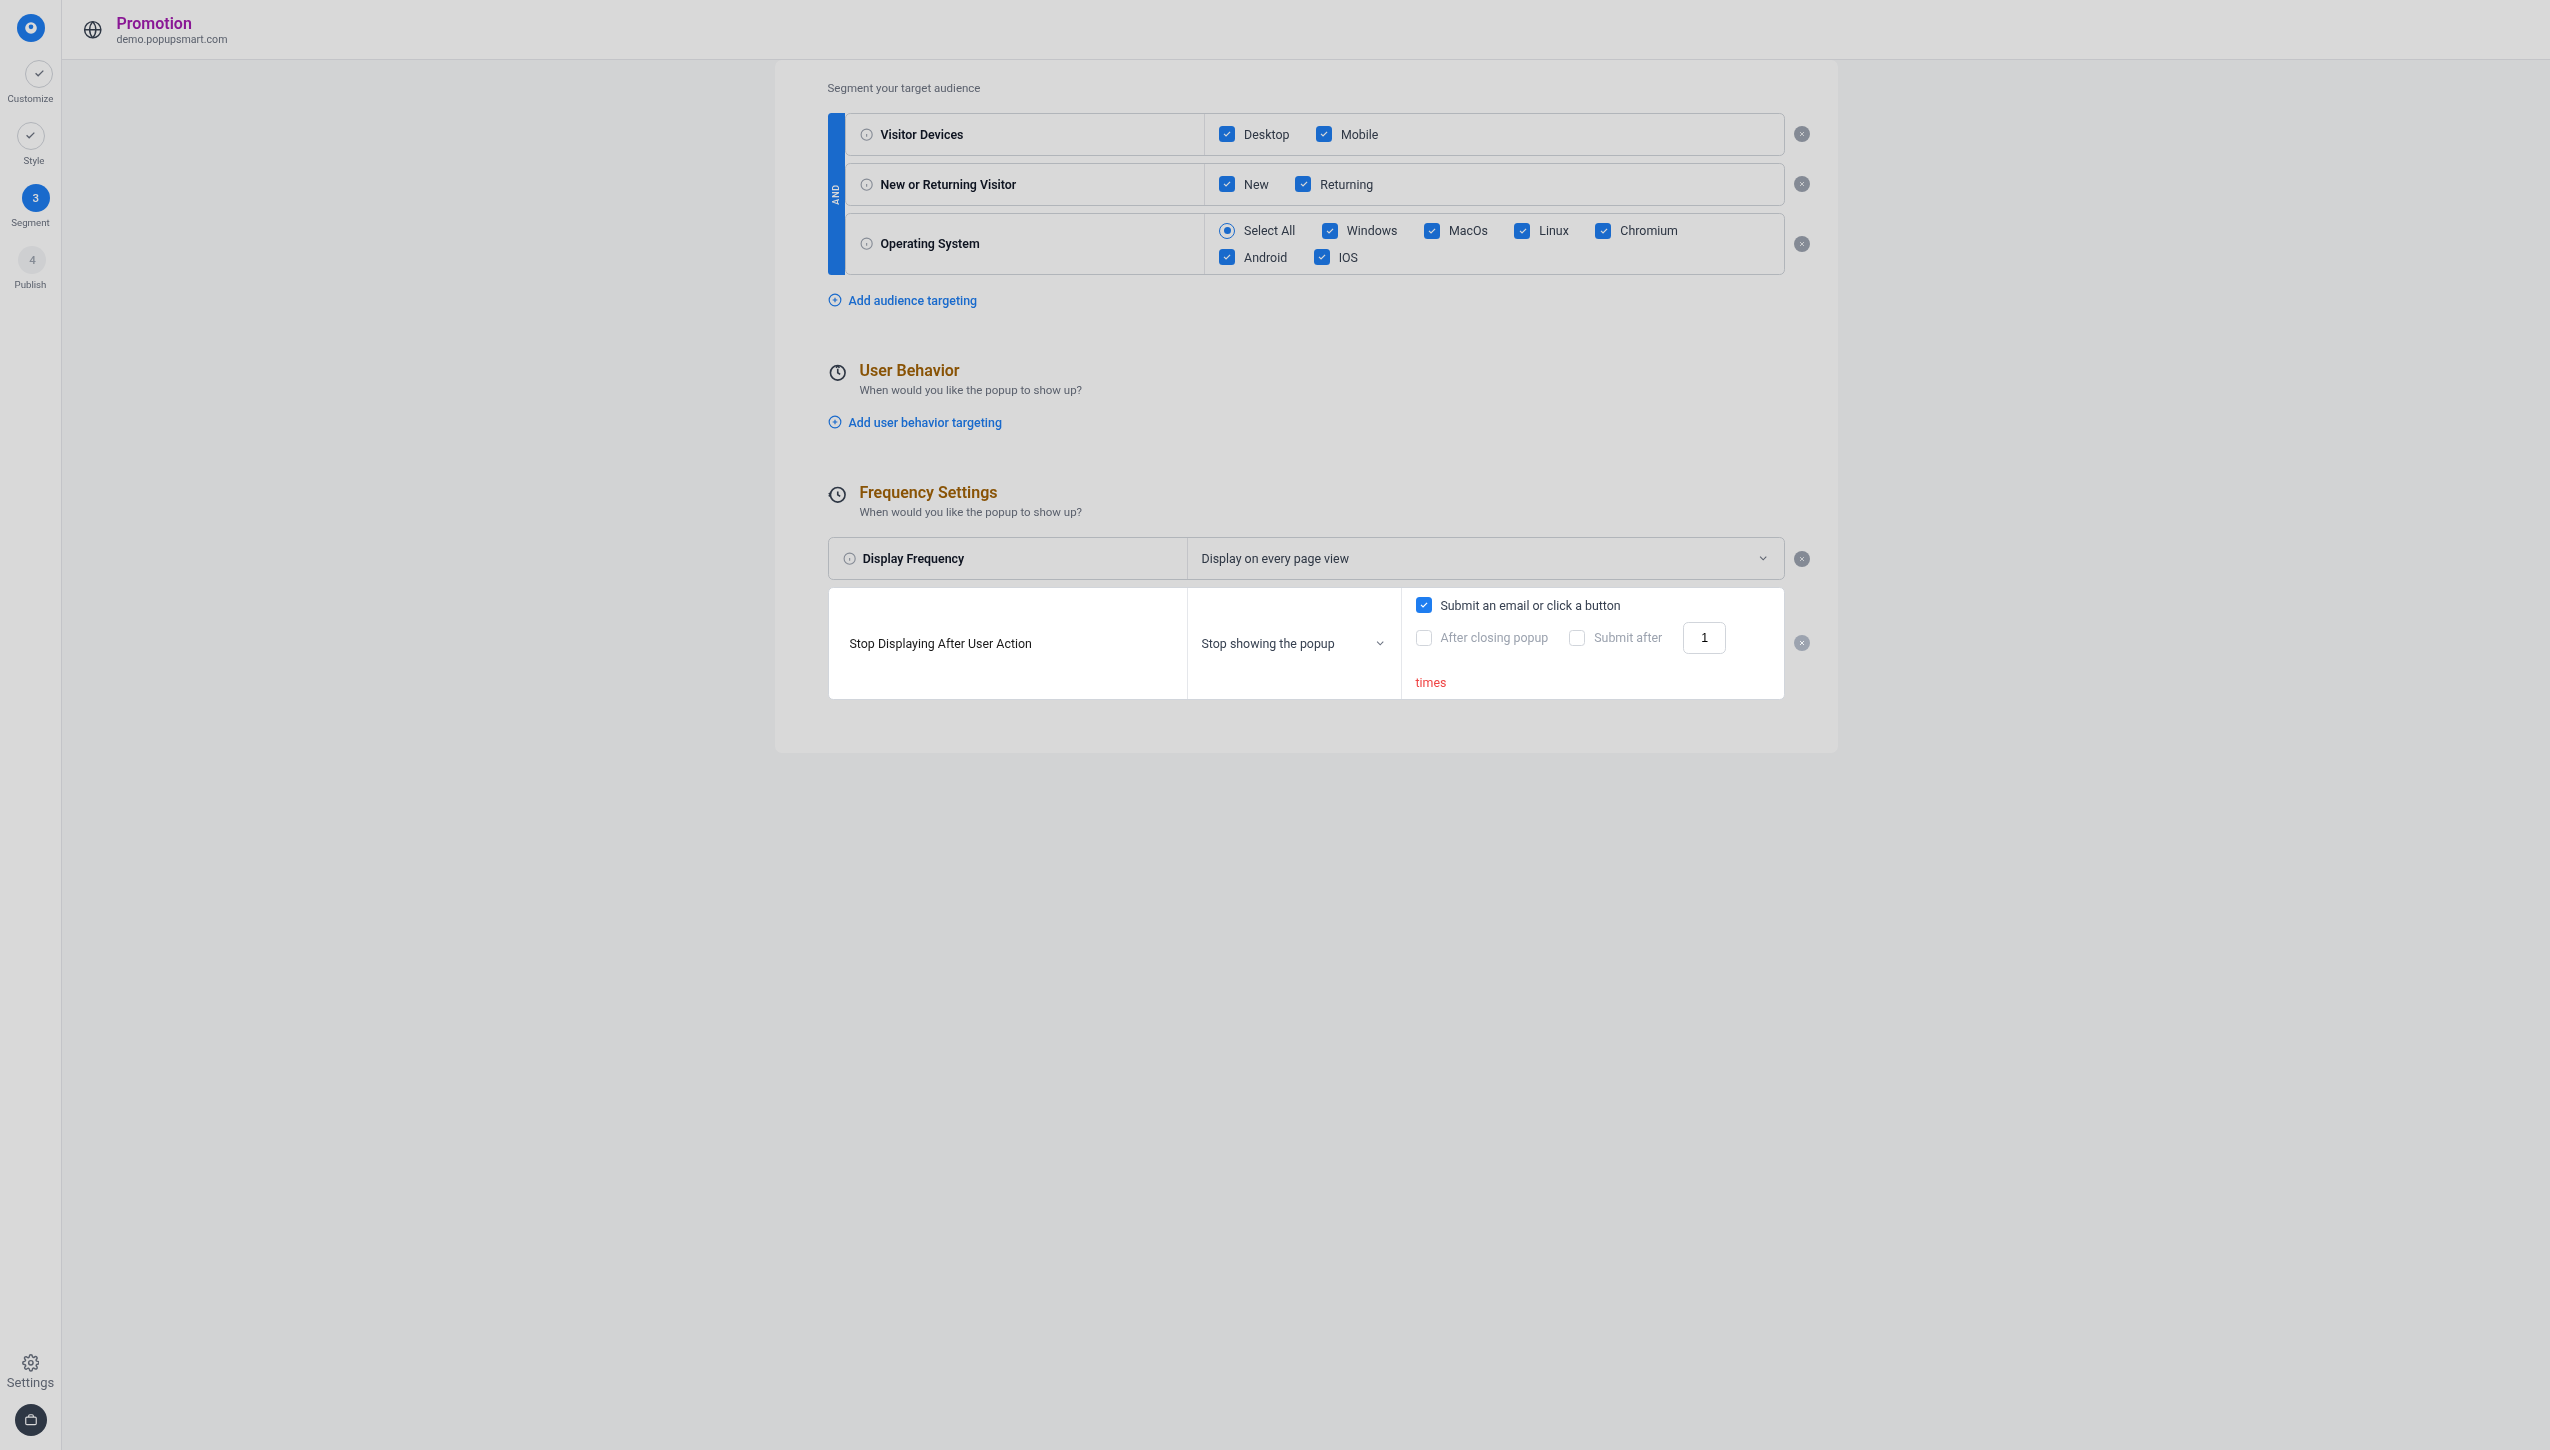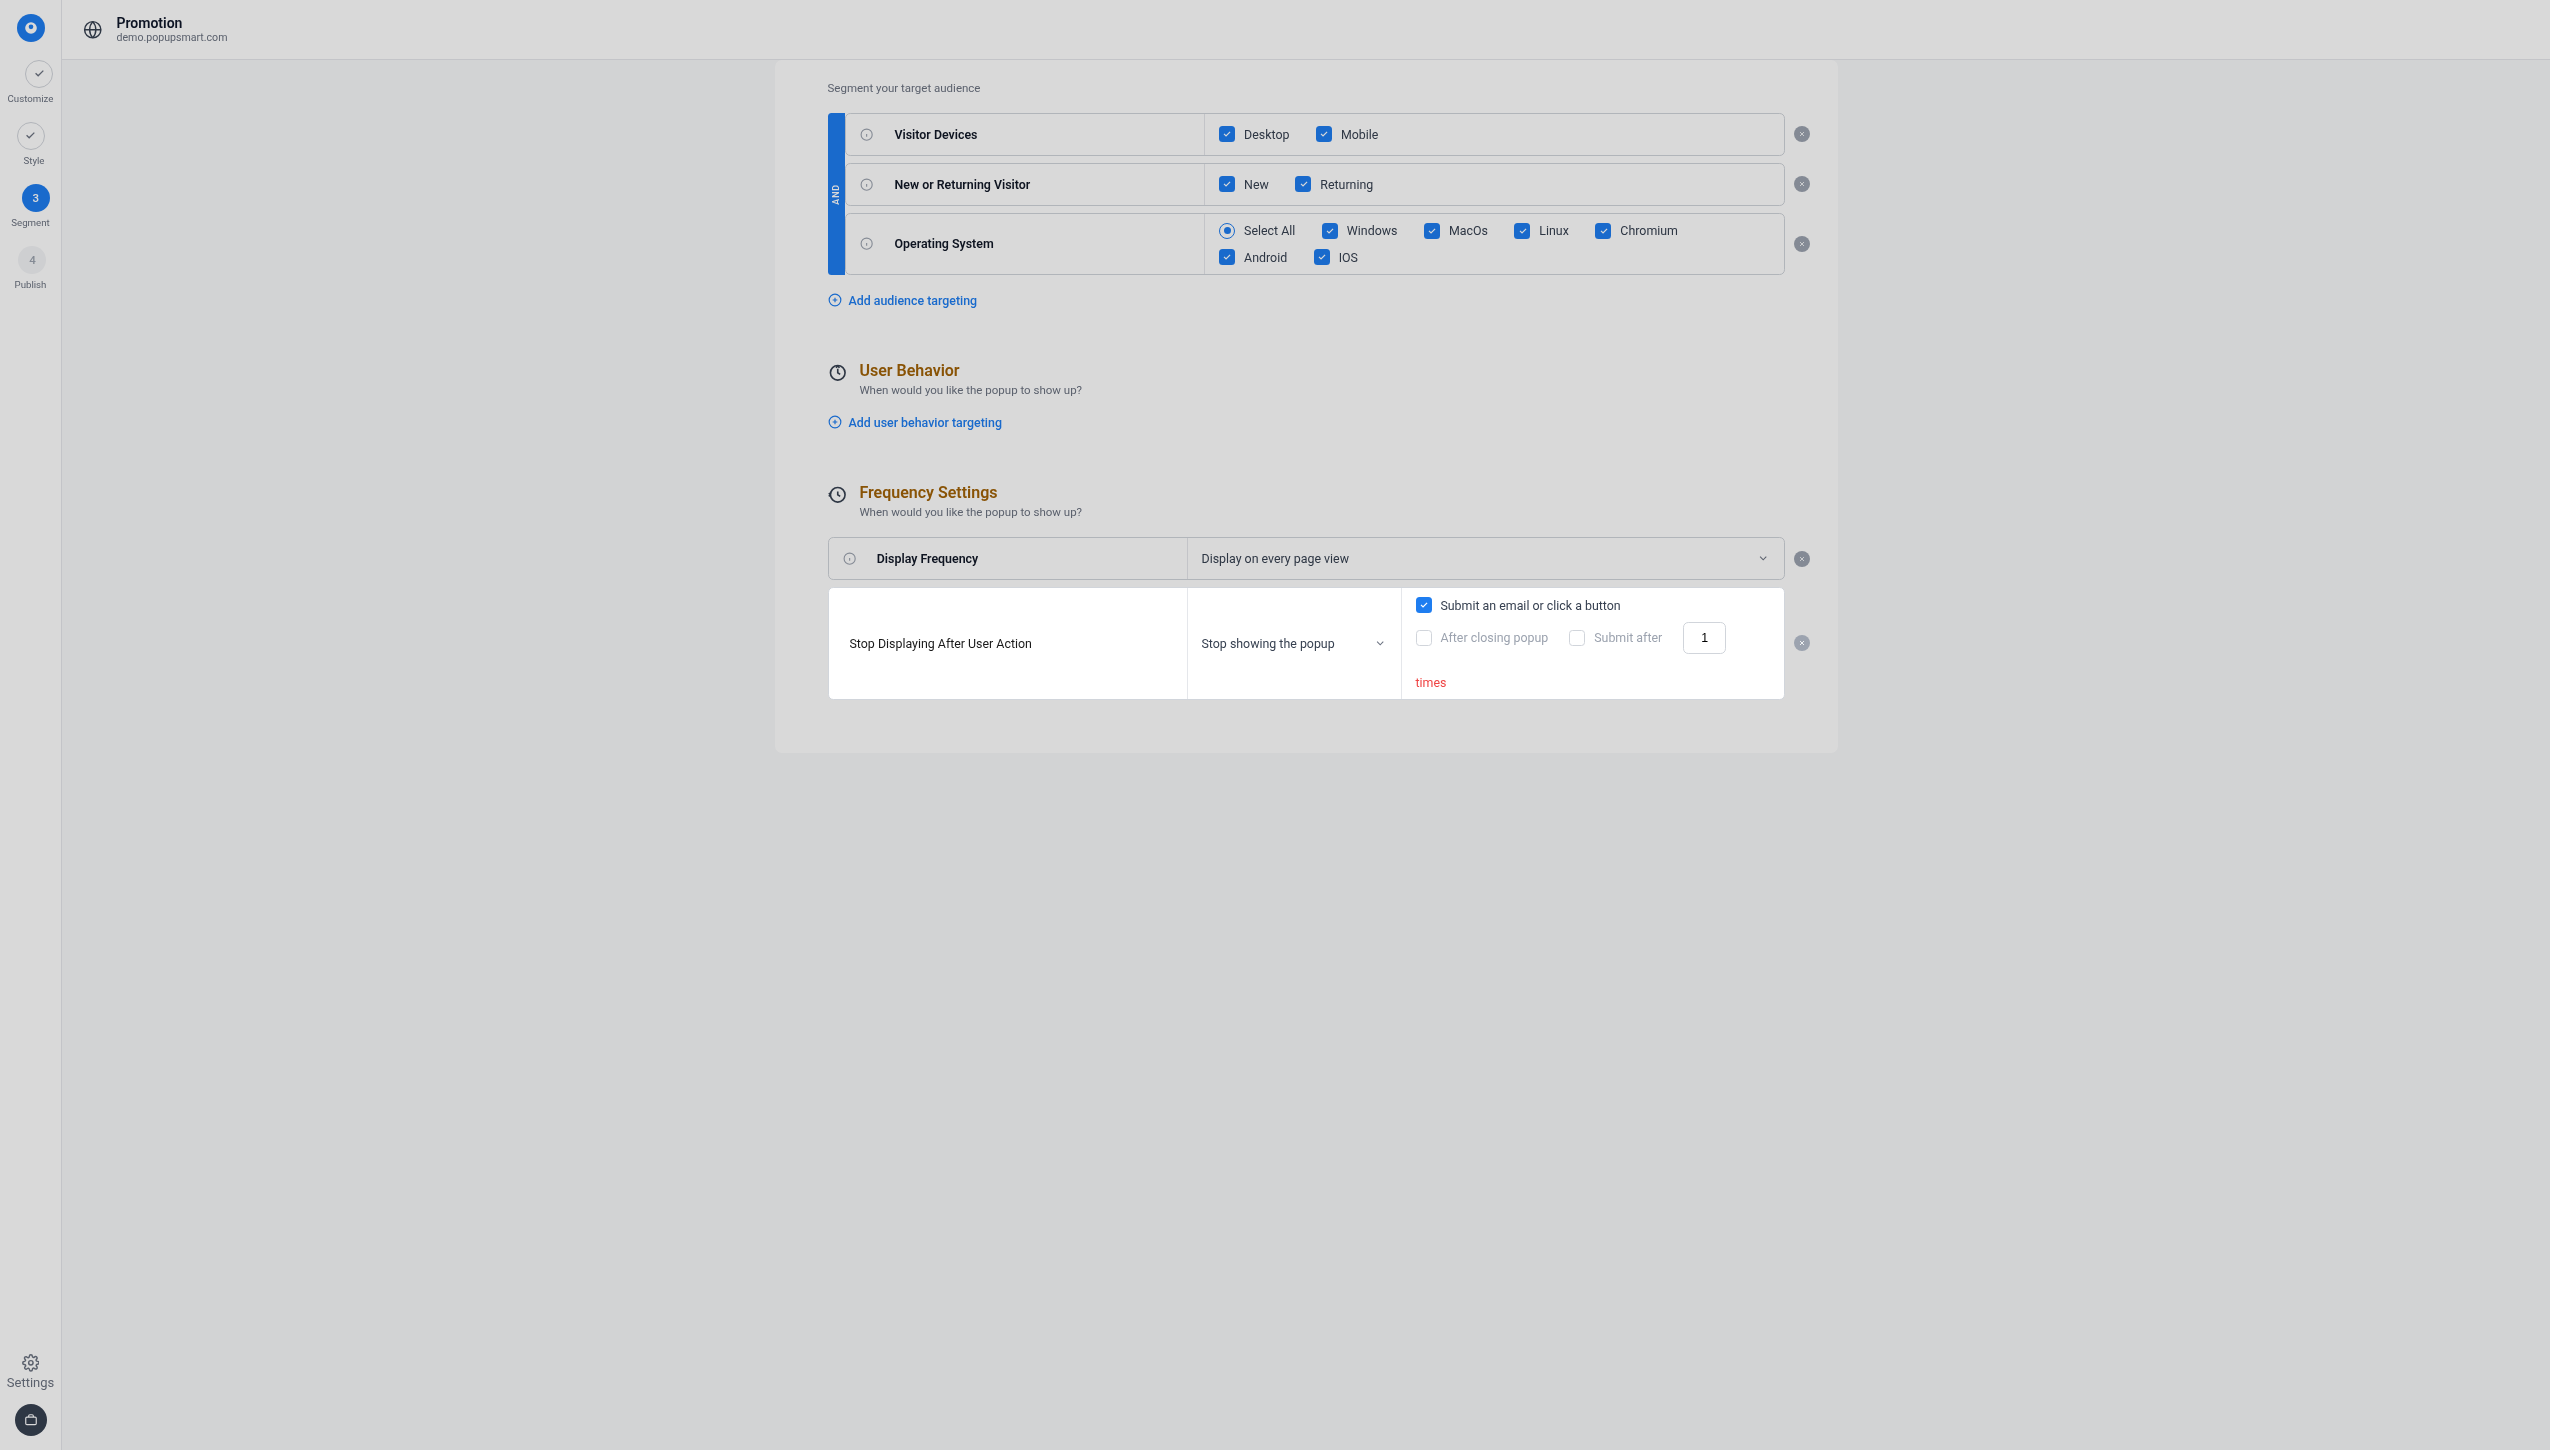--- a/index.html
+++ b/index.html
@@ -24,38 +24,38 @@
 .sidebar-settings { display: flex; flex-direction: column; align-items: center; gap: 3.5px; cursor: pointer; }
 .sidebar-settings svg { width: 17.7px; height: 17.7px; stroke: #6b7280; }
 .sidebar-settings-label { font-size: 13px; color: #6b7280; }
 .briefcase-btn { width: 32px; height: 32px; background: #374151; border-radius: 50%; display: flex; align-items: center; justify-content: center; cursor: pointer; }
 .briefcase-btn svg { width: 14px; height: 14px; stroke: #fff; }
 
 .main { flex: 1; display: flex; flex-direction: column; }
 .topbar { height: 60px; background: #fff; border-bottom: 0.9px solid #e5e7eb; display: flex; align-items: center; padding: 0 21px; gap: 14px; }
 .globe-icon { width: 19.5px; height: 19.5px; }
 .globe-icon svg { width: 19.5px; height: 19.5px; stroke: #374151; fill: none; }
-.topbar-title { font-size: 14px; font-weight: 600; color: #0f172a; }
+.topbar-title { font-size: 16px; font-weight: 600; color: #a21caf; }
 .topbar-sub { font-size: 10.6px; color: #6b7280; }
 
 .content-wrap { flex: 1; overflow-y: auto; padding: 0 35px 16px; }
 .content { max-width: 1063px; margin: 0 auto; background: #fff; border-radius: 7px; padding: 21px 53px 53px; }
 
 .section-sub { font-size: 11.5px; color: #6b7280; margin-bottom: 17.7px; }
 .section-head { display: flex; align-items: flex-start; gap: 12.4px; margin: 53px 0 17.7px; }
 .section-head svg { width: 19.5px; height: 19.5px; stroke: #374151; fill: none; margin-top: 1.8px; }
 .section-title { font-size: 16px; font-weight: 600; color: #a16207; margin-bottom: 3.5px; }
 
 .rules-row { display: flex; gap: 0; align-items: stretch; }
 .and-bar { width: 17.7px; background: #1e7df0; display: flex; align-items: center; justify-content: center; border-radius: 3.5px 0 0 3.5px; }
 .and-bar span { writing-mode: vertical-rl; transform: rotate(180deg); color: #fff; font-size: 8.9px; font-weight: 600; letter-spacing: 0.9px; }
 .rules-stack { flex: 1; display: flex; flex-direction: column; gap: 7px; }
 
 .rule-card { display: flex; border: 0.9px solid #d1d5db; border-radius: 5.3px; background: #fff; position: relative; min-height: 43px; }
-.rule-left { width: 359px; min-width: 359px; display: flex; align-items: center; padding: 10.6px 14px; gap: 21px; border-right: 0.9px solid #e5e7eb; }
+.rule-left { width: 359px; min-width: 359px; display: flex; align-items: center; padding: 10.6px 14px; gap: 7px; border-right: 0.9px solid #e5e7eb; }
 .rule-left .info { width: 13.3px; height: 13.3px; }
 .rule-left .info svg { width: 13.3px; height: 13.3px; stroke: #9ca3af; fill: none; }
 .rule-left .label { font-size: 12.4px; font-weight: 600; color: #111827; }
 .rule-right { flex: 1; display: flex; flex-wrap: wrap; align-items: center; padding: 8.9px 14px; gap: 10.6px 26.6px; }
 .rule-right.select-row { justify-content: space-between; }
 
 .cb-group { display: flex; align-items: center; gap: 8.9px; }
 .cb { width: 16px; height: 16px; border-radius: 3.5px; display: flex; align-items: center; justify-content: center; cursor: pointer; }
 .cb.checked { background: #1e7df0; }
 .cb.checked svg { width: 9.7px; height: 9.7px; stroke: #fff; stroke-width: 3; fill: none; }

